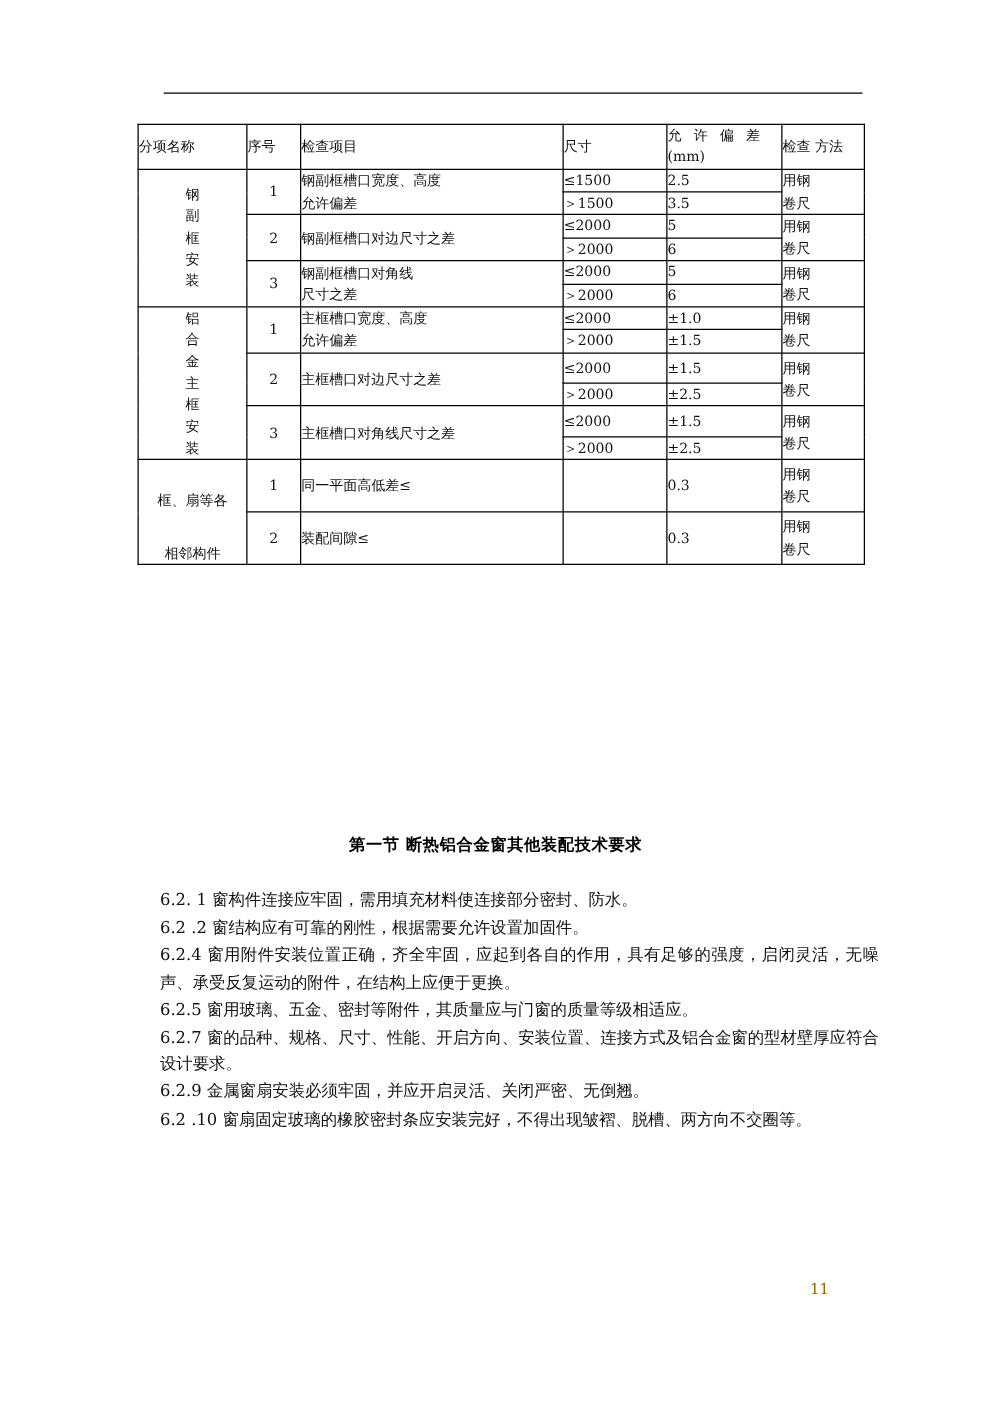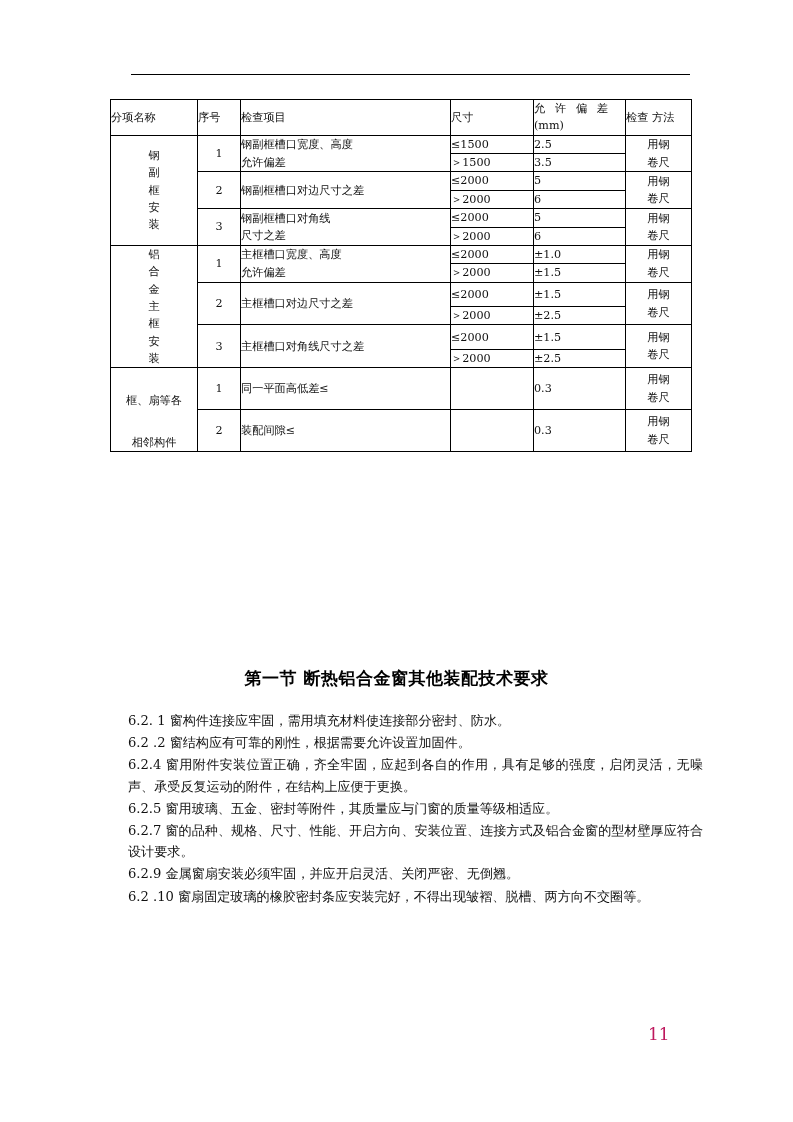--- a/index.html
+++ b/index.html
@@ -83,40 +83,39 @@
     text-align: center;
     line-height: 1.75;
     padding: 4px 2px;
   }
   .wrap2 span { display: block; margin-top: 24px; }
 
   .item-text { padding: 6px 0 6px 10px; }
   .item-text span { display: block; }
 
   .meth-cell {
-    text-align: center;
     line-height: 1.7;
     padding: 4px 0;
   }
   .meth-cell span { display: block; }
 
   .sizecell { padding: 6px 0 6px 8px; margin-left: 11px; }
   .tolcell  { padding: 6px 0 6px 8px; }
   .nocell   { text-align: center; }
 
   .rowtall td { height: 35px; }
 
   
   .sec-heading {
     position: absolute;
     left: 0;
     top: 667px;
     width: 793px;
     text-align: center;
-    font-size: 17px;
+    font-size: 13px;
     font-weight: bold;
     font-family: "DejaVu Sans", "Liberation Sans", sans-serif;
     letter-spacing: 0.5px;
     color: #000;
   }
 
   
   .body-block {
     position: absolute;
     left: 128px;
@@ -129,22 +128,22 @@
     margin: 0 0 1px 0;
     text-align: justify;
     color: #111;
   }
 
   
   .page-num {
     position: absolute;
     left: 648px;
     top: 1024px;
-    font-size: 17px;
-    color: #be185d;
+    font-size: 12px;
+    color: #a16207;
   }
 </style>
 </head>
 <body>
 
 <div class="page">
 
   <div class="header-rule"></div>
 
   <div class="tbl-wrap">

